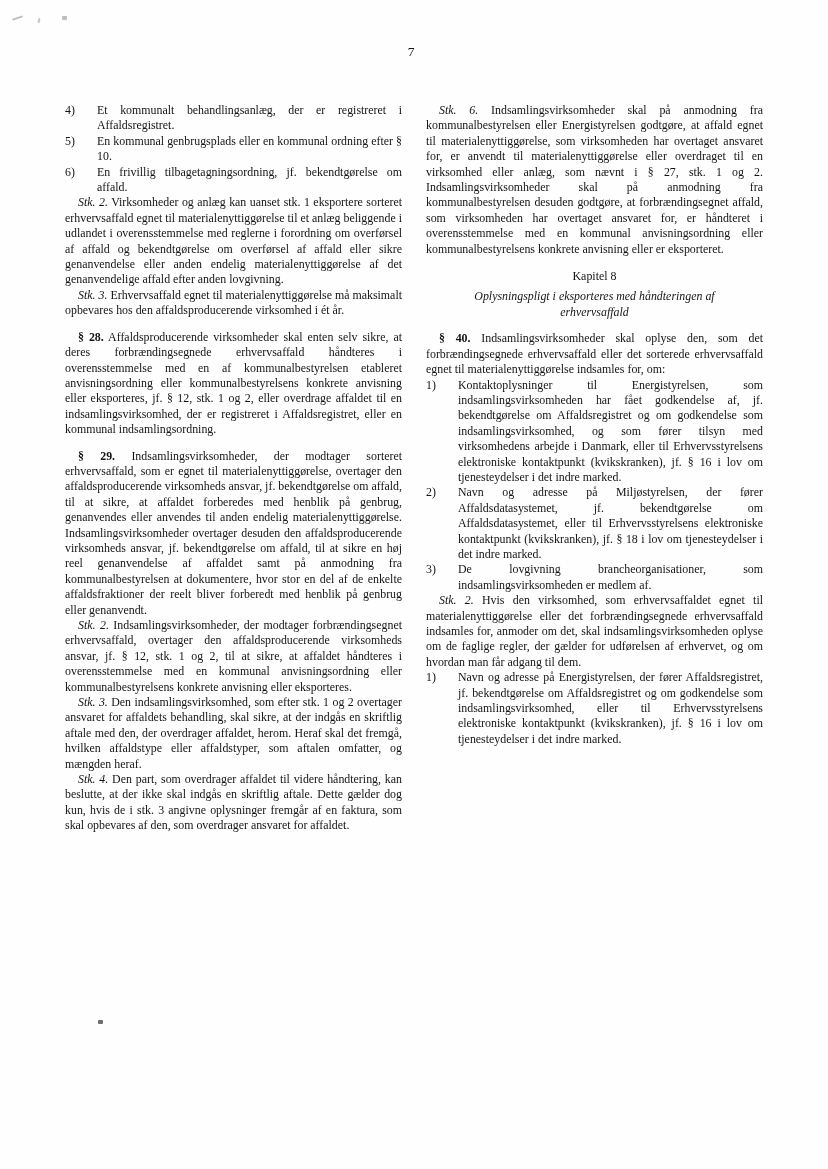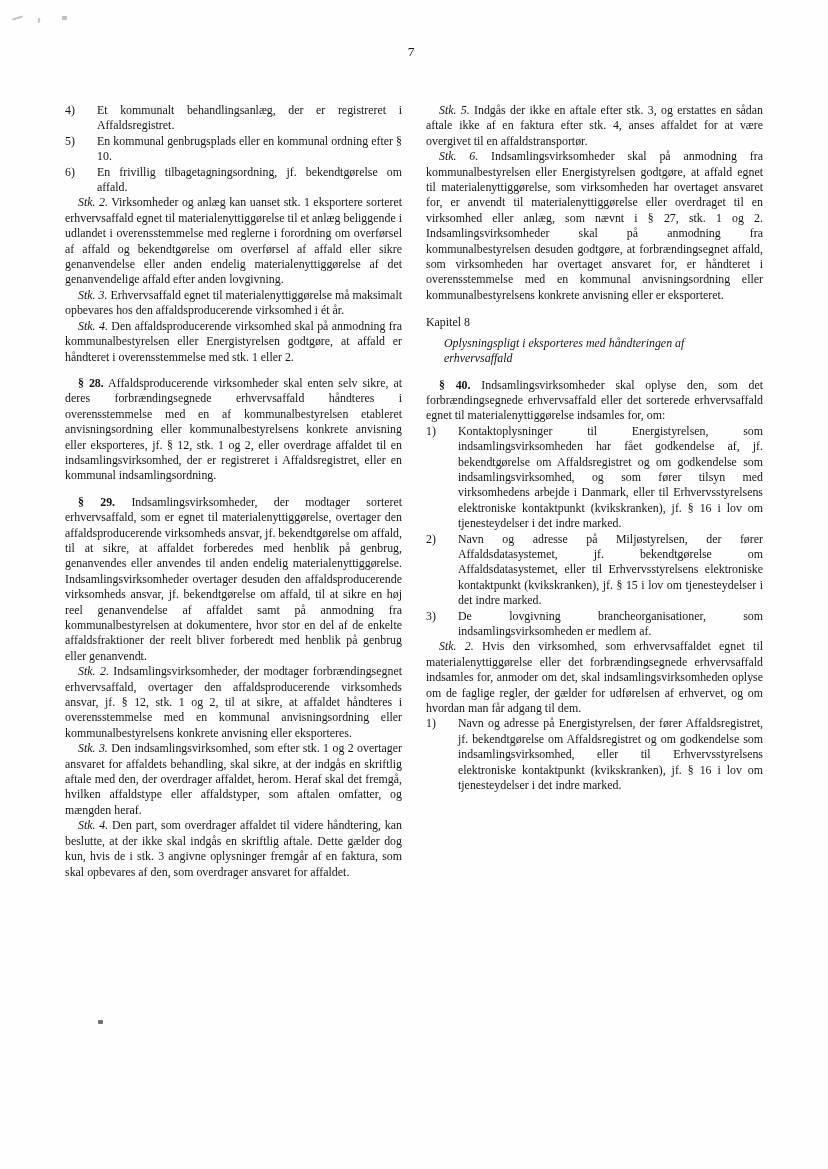--- a/index.html
+++ b/index.html
@@ -35,21 +35,21 @@
     line-height: 15.4px;
     text-align: justify;
   }
   .para { margin: 0; text-indent: 13px; }
   .para .lead-i { font-style: italic; }
   .para.section { margin-top: 11px; }
   .para.section .lead-b { font-weight: bold; }
   .li { display: flex; text-indent: 0; }
   .li .marker { flex: 0 0 32px; }
   .li .li-text { flex: 1; text-align: justify; }
-  .chapter { margin: 12px 0 9px 0; text-align: left; text-indent: 0; }
+  .chapter { margin: 12px 0 9px 0; text-align: center; text-indent: 0; }
   .chapter .ch-num { margin-bottom: 5px; }
   .chapter .ch-title { font-style: italic; padding: 0 18px; }
   
   .artifact { position: absolute; background: #8a8a8a; border-radius: 1px; }
   .a1 { left: 12px; top: 17px; width: 11px; height: 2px; transform: rotate(-18deg); opacity: .55; }
   .a2 { left: 38px; top: 18px; width: 2px; height: 5px; transform: rotate(12deg); opacity: .5; }
   .a3 { left: 62px; top: 16px; width: 5px; height: 4px; opacity: .55; }
   .a4 { left: 98px; top: 1020px; width: 5px; height: 4px; background: #4a4a4a; opacity: .8; }
 </style>
 </head>
@@ -72,42 +72,40 @@
         <div class="li">
           <span class="marker">5)</span>
           <span class="li-text">En kommunal genbrugsplads eller en kommunal ordning efter § 10.</span>
         </div>
         <div class="li">
           <span class="marker">6)</span>
           <span class="li-text">En frivillig tilbagetagningsordning, jf. bekendtgørelse om affald.</span>
         </div>
         <p class="para"><span class="lead-i">Stk. 2.</span> Virksomheder og anlæg kan uanset stk. 1 eksportere sorteret erhvervsaffald egnet til materialenyttiggørelse til et anlæg beliggende i udlandet i overensstemmelse med reglerne i forordning om overførsel af affald og bekendtgørelse om overførsel af affald eller sikre genanvendelse eller anden endelig materialenyttiggørelse af det genanvendelige affald efter anden lovgivning.</p>
         <p class="para"><span class="lead-i">Stk. 3.</span> Erhvervsaffald egnet til materialenyttiggørelse må maksimalt opbevares hos den affaldsproducerende virksomhed i ét år.</p>
-        <p class="para"><span class="lead-i">Stk. 4.</span> Den affaldsproducerende virksomhed skal på anmodning fra kommunalbestyrelsen eller Energistyrelsen godtgøre, at affald er håndteret i overensstemmelse med stk. 1 eller 2.</p>
         <p class="para section"><span class="lead-b">§ 28.</span> Affaldsproducerende virksomheder skal enten selv sikre, at deres forbrændingsegnede erhvervsaffald håndteres i overensstemmelse med en af kommunalbestyrelsen etableret anvisningsordning eller kommunalbestyrelsens konkrete anvisning eller eksporteres, jf. § 12, stk. 1 og 2, eller overdrage affaldet til en indsamlingsvirksomhed, der er registreret i Affaldsregistret, eller en kommunal indsamlingsordning.</p>
         <p class="para section"><span class="lead-b">§ 29.</span> Indsamlingsvirksomheder, der modtager sorteret erhvervsaffald, som er egnet til materialenyttiggørelse, overtager den affaldsproducerende virksomheds ansvar, jf. bekendtgørelse om affald, til at sikre, at affaldet forberedes med henblik på genbrug, genanvendes eller anvendes til anden endelig materialenyttiggørelse. Indsamlingsvirksomheder overtager desuden den affaldsproducerende virksomheds ansvar, jf. bekendtgørelse om affald, til at sikre en høj reel genanvendelse af affaldet samt på anmodning fra kommunalbestyrelsen at dokumentere, hvor stor en del af de enkelte affaldsfraktioner der reelt bliver forberedt med henblik på genbrug eller genanvendt.</p>
         <p class="para"><span class="lead-i">Stk. 2.</span> Indsamlingsvirksomheder, der modtager forbrændingsegnet erhvervsaffald, overtager den affaldsproducerende virksomheds ansvar, jf. § 12, stk. 1 og 2, til at sikre, at affaldet håndteres i overensstemmelse med en kommunal anvisningsordning eller kommunalbestyrelsens konkrete anvisning eller eksporteres.</p>
         <p class="para"><span class="lead-i">Stk. 3.</span> Den indsamlingsvirksomhed, som efter stk. 1 og 2 overtager ansvaret for affaldets behandling, skal sikre, at der indgås en skriftlig aftale med den, der overdrager affaldet, herom. Heraf skal det fremgå, hvilken affaldstype eller affaldstyper, som aftalen omfatter, og mængden heraf.</p>
         <p class="para"><span class="lead-i">Stk. 4.</span> Den part, som overdrager affaldet til videre håndtering, kan beslutte, at der ikke skal indgås en skriftlig aftale. Dette gælder dog kun, hvis de i stk. 3 angivne oplysninger fremgår af en faktura, som skal opbevares af den, som overdrager ansvaret for affaldet.</p>
       </div>
     <div class="col" id="col-right">
-        <p class="para"><span class="lead-i">Stk. 5.</span> Indgås der ikke en aftale efter stk. 3, og erstattes en sådan aftale ikke af en faktura efter stk. 4, anses affaldet for at være overgivet til en affaldstransportør.</p>
         <p class="para"><span class="lead-i">Stk. 6.</span> Indsamlingsvirksomheder skal på anmodning fra kommunalbestyrelsen eller Energistyrelsen godtgøre, at affald egnet til materialenyttiggørelse, som virksomheden har overtaget ansvaret for, er anvendt til materialenyttiggørelse eller overdraget til en virksomhed eller anlæg, som nævnt i § 27, stk. 1 og 2. Indsamlingsvirksomheder skal på anmodning fra kommunalbestyrelsen desuden godtgøre, at forbrændingsegnet affald, som virksomheden har overtaget ansvaret for, er håndteret i overensstemmelse med en kommunal anvisningsordning eller kommunalbestyrelsens konkrete anvisning eller er eksporteret.</p>
         <div class="chapter">
           <div class="ch-num">Kapitel 8</div>
           <div class="ch-title">Oplysningspligt i eksporteres med håndteringen af erhvervsaffald</div>
         </div>
         <p class="para section"><span class="lead-b">§ 40.</span> Indsamlingsvirksomheder skal oplyse den, som det forbrændingsegnede erhvervsaffald eller det sorterede erhvervsaffald egnet til materialenyttiggørelse indsamles for, om:</p>
         <div class="li">
           <span class="marker">1)</span>
           <span class="li-text">Kontaktoplysninger til Energistyrelsen, som indsamlingsvirksomheden har fået godkendelse af, jf. bekendtgørelse om Affaldsregistret og om godkendelse som indsamlingsvirksomhed, og som fører tilsyn med virksomhedens arbejde i Danmark, eller til Erhvervsstyrelsens elektroniske kontaktpunkt (kvikskranken), jf. § 16 i lov om tjenesteydelser i det indre marked.</span>
         </div>
         <div class="li">
           <span class="marker">2)</span>
-          <span class="li-text">Navn og adresse på Miljøstyrelsen, der fører Affaldsdatasystemet, jf. bekendtgørelse om Affaldsdatasystemet, eller til Erhvervsstyrelsens elektroniske kontaktpunkt (kvikskranken), jf. § 15 i lov om tjenesteydelser i det indre marked.</span>
+          <span class="li-text">Navn og adresse på Miljøstyrelsen, der fører Affaldsdatasystemet, jf. bekendtgørelse om Affaldsdatasystemet, eller til Erhvervsstyrelsens elektroniske kontaktpunkt (kvikskranken), jf. § 18 i lov om tjenesteydelser i det indre marked.</span>
         </div>
         <div class="li">
           <span class="marker">3)</span>
           <span class="li-text">De lovgivning brancheorganisationer, som indsamlingsvirksomheden er medlem af.</span>
         </div>
         <p class="para"><span class="lead-i">Stk. 2.</span> Hvis den virksomhed, som erhvervsaffaldet egnet til materialenyttiggørelse eller det forbrændingsegnede erhvervsaffald indsamles for, anmoder om det, skal indsamlingsvirksomheden oplyse om de faglige regler, der gælder for udførelsen af erhvervet, og om hvordan man får adgang til dem.</p>
         <div class="li">
           <span class="marker">1)</span>
           <span class="li-text">Navn og adresse på Energistyrelsen, der fører Affaldsregistret, jf. bekendtgørelse om Affaldsregistret og om godkendelse som indsamlingsvirksomhed, eller til Erhvervsstyrelsens elektroniske kontaktpunkt (kvikskranken), jf. § 16 i lov om tjenesteydelser i det indre marked.</span>
         </div>

